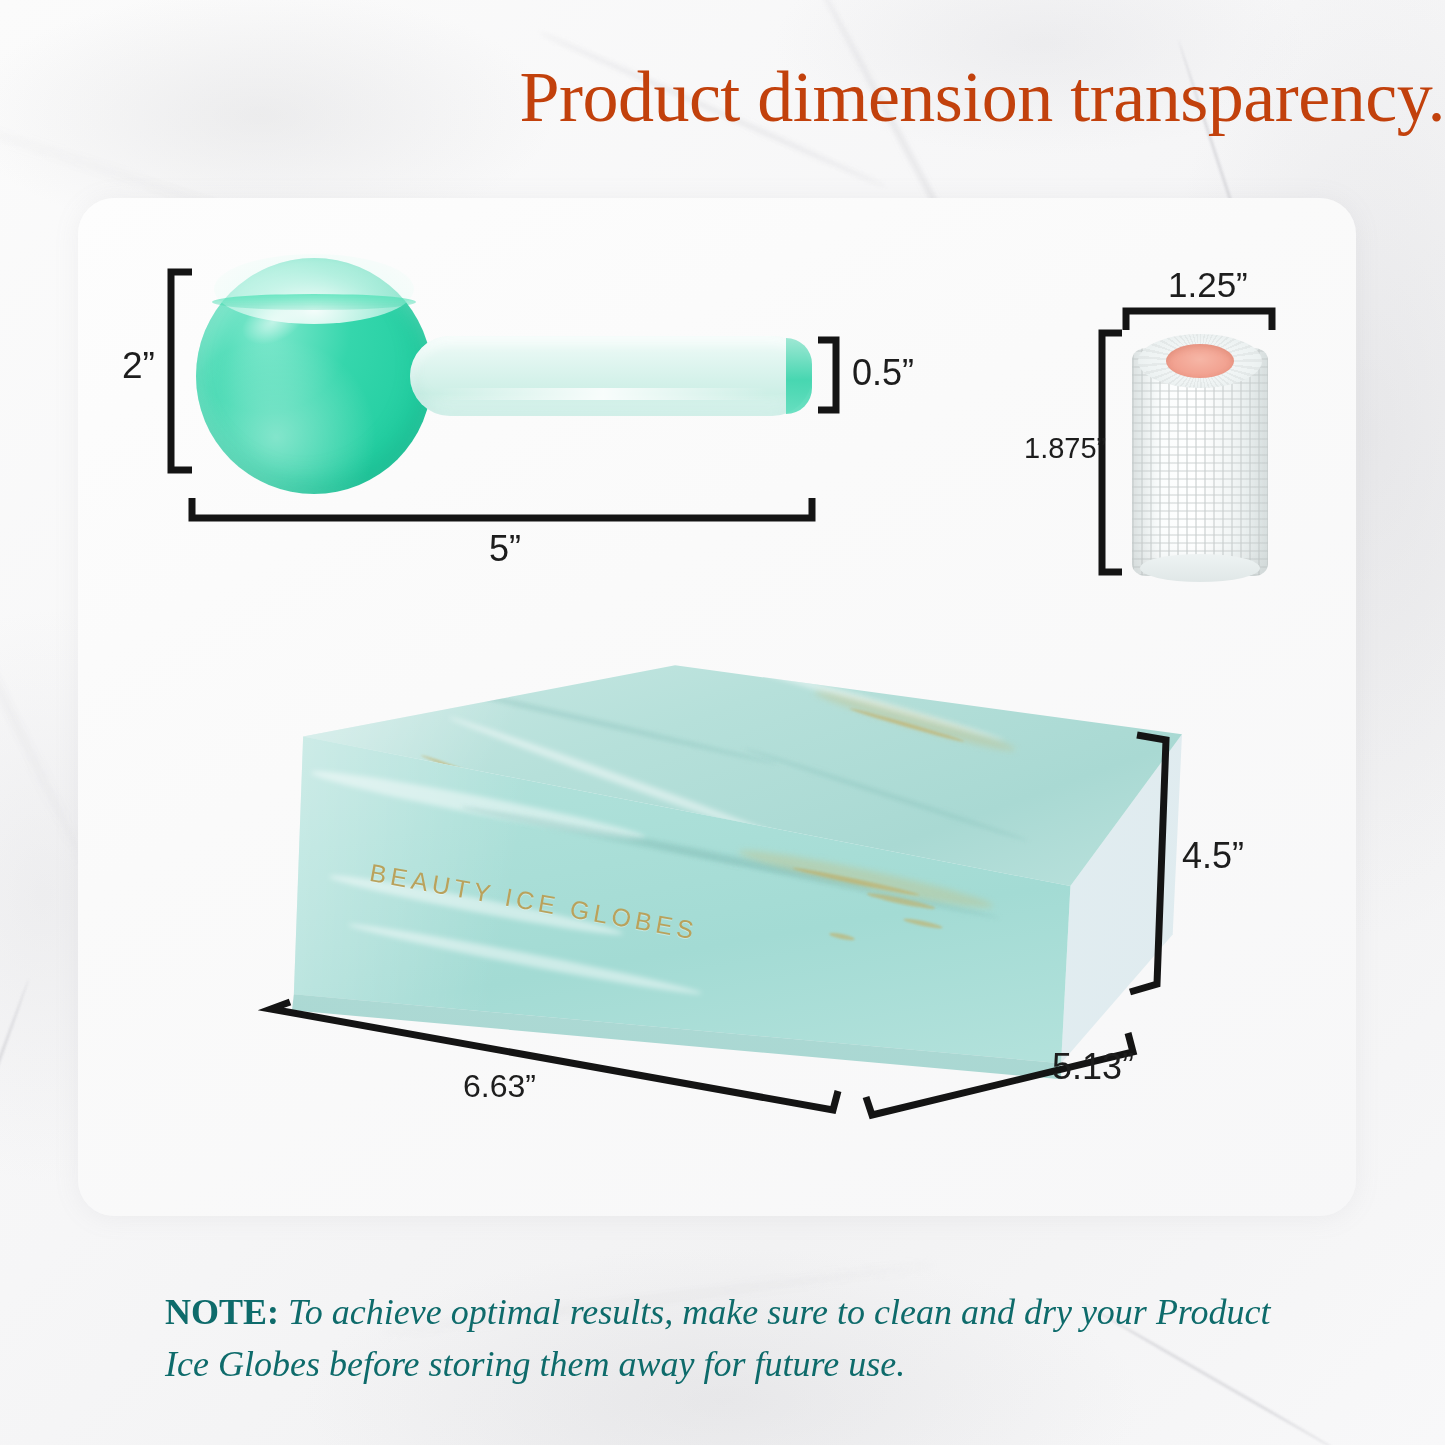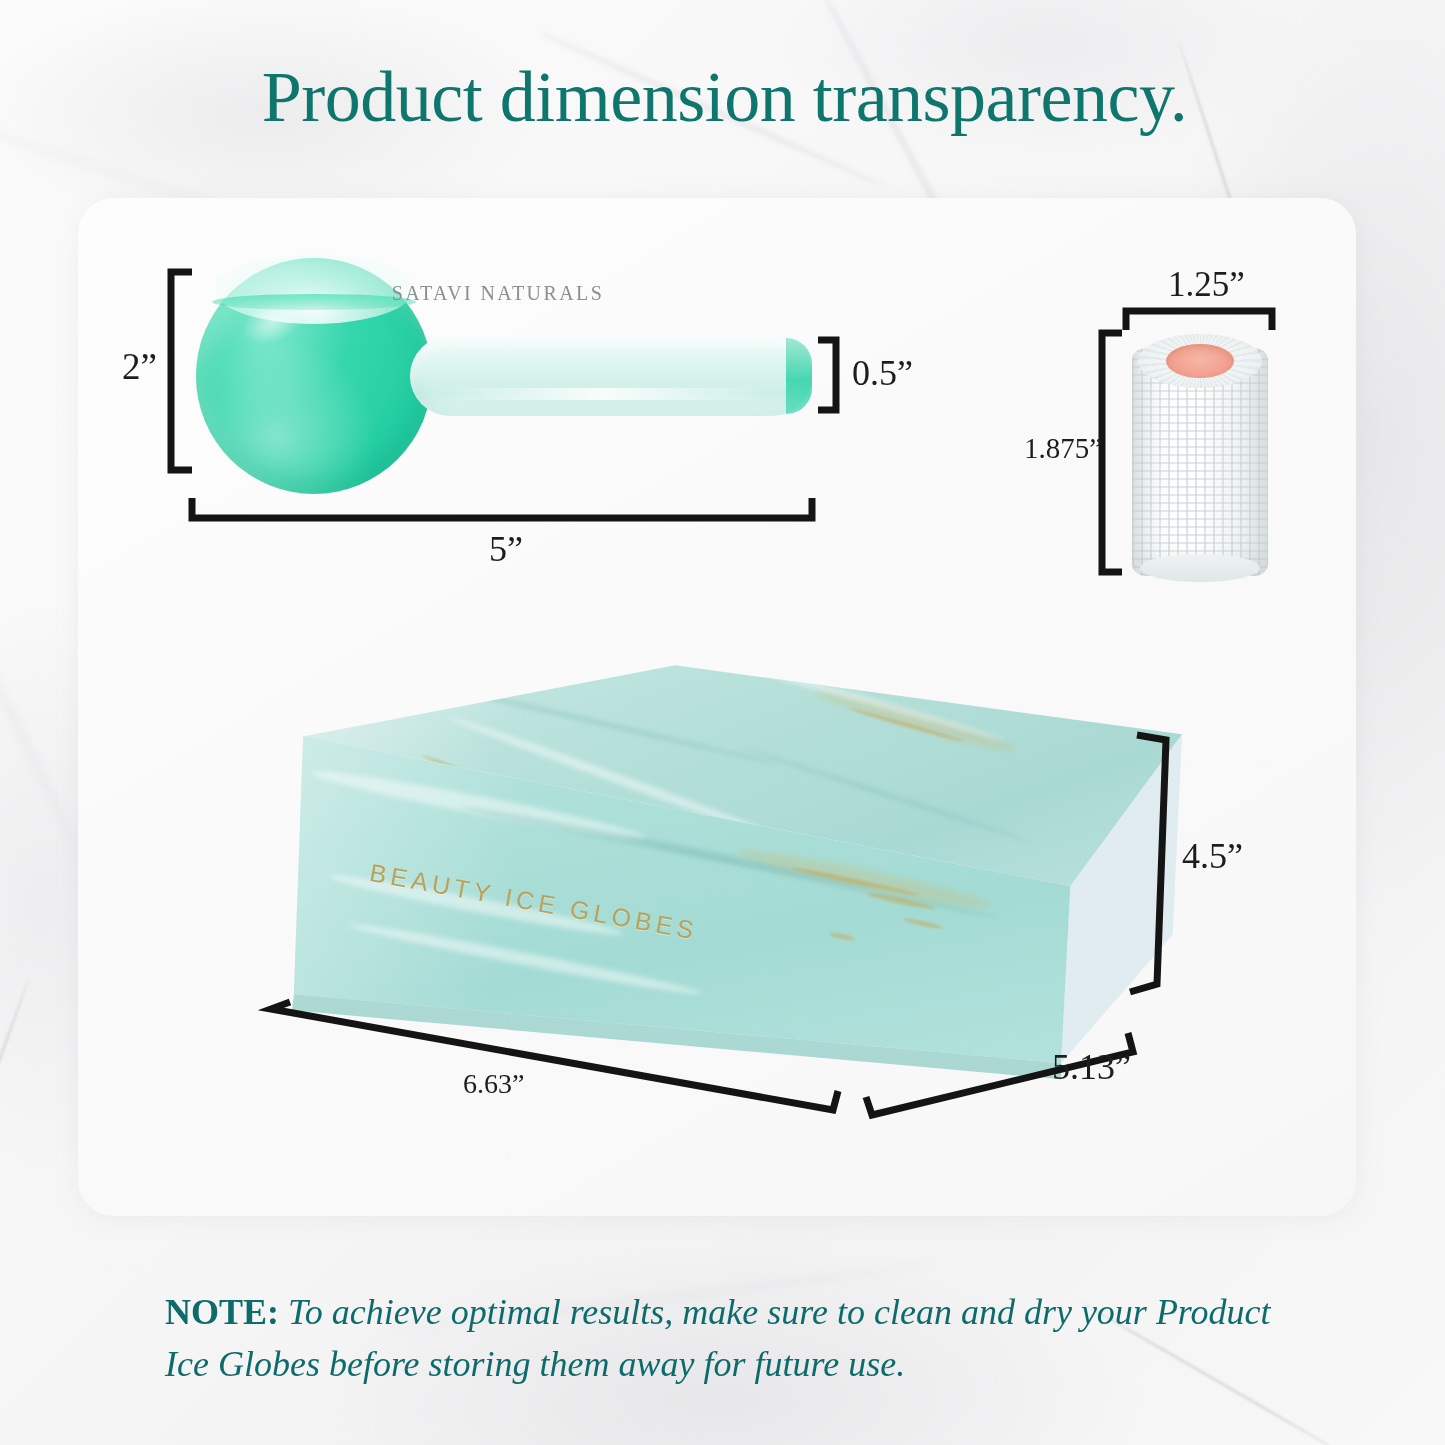--- a/index.html
+++ b/index.html
@@ -20,22 +20,22 @@
       radial-gradient(ellipse 260px 400px at 3% 62%, rgba(205,205,210,.24), rgba(0,0,0,0) 72%),
       radial-gradient(ellipse 380px 160px at 72% 3%, rgba(200,200,206,.22), rgba(0,0,0,0) 70%),
       linear-gradient(135deg,#fbfbfb 0%,#f6f6f7 45%,#f2f2f3 70%,#f8f8f9 100%);
   }
   .vein{position:absolute;background:rgba(186,186,192,.42);transform-origin:0 0;border-radius:50%;filter:blur(1.2px);}
   .vein.soft{background:rgba(196,196,202,.30);filter:blur(2.6px);}
   .vein.faint{background:rgba(205,205,210,.22);filter:blur(4px);}
 
   
   .title{
-    position:absolute;left:4px;right:0;top:56px;text-align:center;
-    font-size:72px;color:#0f766e;letter-spacing:-.5px;white-space:nowrap;
+    position:absolute;left:4px;right:0;top:56px;text-align:right;
+    font-size:72px;color:#c2410c;letter-spacing:-.5px;white-space:nowrap;
     font-family:"Liberation Serif", serif;
   }
 
   
   .card{
     position:absolute;left:78px;top:198px;width:1278px;height:1018px;
     background:linear-gradient(150deg,#fdfdfd 0%,#fafafa 40%,#f7f7f8 100%);
     border-radius:36px;
     box-shadow:0 2px 26px rgba(150,150,155,.10);
   }
@@ -140,21 +140,21 @@
     position:absolute;left:118px;top:218px;
     font-family:"Liberation Sans", sans-serif;
     font-size:25px;letter-spacing:4.4px;color:#b9a25c;
     transform:rotate(10.2deg);transform-origin:0 50%;
     text-shadow:0 1px 0 rgba(255,255,255,.35);
   }
 
   
   .dims{position:absolute;inset:0;pointer-events:none;}
   .dimlabel{
-    position:absolute;font-family:Liberation Serif, serif;
+    position:absolute;font-family:Liberation Sans, sans-serif;
     color:#1d1d1d;white-space:nowrap;
   }
 
   
   .note{
     position:absolute;left:165px;top:1286px;width:1120px;
     font-family:"Liberation Serif", serif;
     font-size:36px;line-height:1.45;color:#0e6b6b;font-style:italic;
   }
   .note b{font-style:normal;font-weight:bold;margin-top:33px;}
@@ -184,21 +184,20 @@
   <div class="globe-wrap">
     <div class="globe-ball">
       <div class="globe-spec"></div>
     </div>
     <div class="globe-top"></div>
     <div class="globe-meniscus"></div>
     <div class="handle">
       <div class="handle-gloss"></div>
       <div class="handle-tip"></div>
     </div>
-    <div class="handle-text">SATAVI NATURALS</div>
   </div>
 
   <div class="roller-wrap">
     <div class="roller-body"></div>
     <div class="roller-bot"></div>
     <div class="roller-top"></div>
     <div class="roller-hole"></div>
   </div>
 
   <div class="boxwrap">
@@ -248,20 +247,20 @@
       <path d="M 866,1097 L 872,1115 L 1133,1052 L 1128,1033"></path>
     </g>
   </svg>
 
   <div class="dimlabel" style="left:122px;top:345px;font-size:37px;">2”</div>
   <div class="dimlabel" style="left:852px;top:352px;font-size:36px;">0.5”</div>
   <div class="dimlabel" style="left:489px;top:528px;font-size:36px;">5”</div>
   <div class="dimlabel" style="left:1168px;top:265px;font-size:35px;">1.25”</div>
   <div class="dimlabel" style="left:1024px;top:432px;font-size:29px;">1.875”</div>
   <div class="dimlabel" style="left:1182px;top:835px;font-size:36px;">4.5”</div>
-  <div class="dimlabel" style="left:463px;top:1068px;font-size:28px;">6.63”</div>
+  <div class="dimlabel" style="left:463px;top:1068px;font-size:32px;">6.63”</div>
   <div class="dimlabel" style="left:1052px;top:1046px;font-size:36px;">5.13”</div>
 
   <div class="note">
     <b>NOTE:</b><span> To achieve optimal results, make sure to clean and dry your Product Ice Globes before storing them away for future use.</span>
   </div>
 
 </div>
 
 </body></html>

